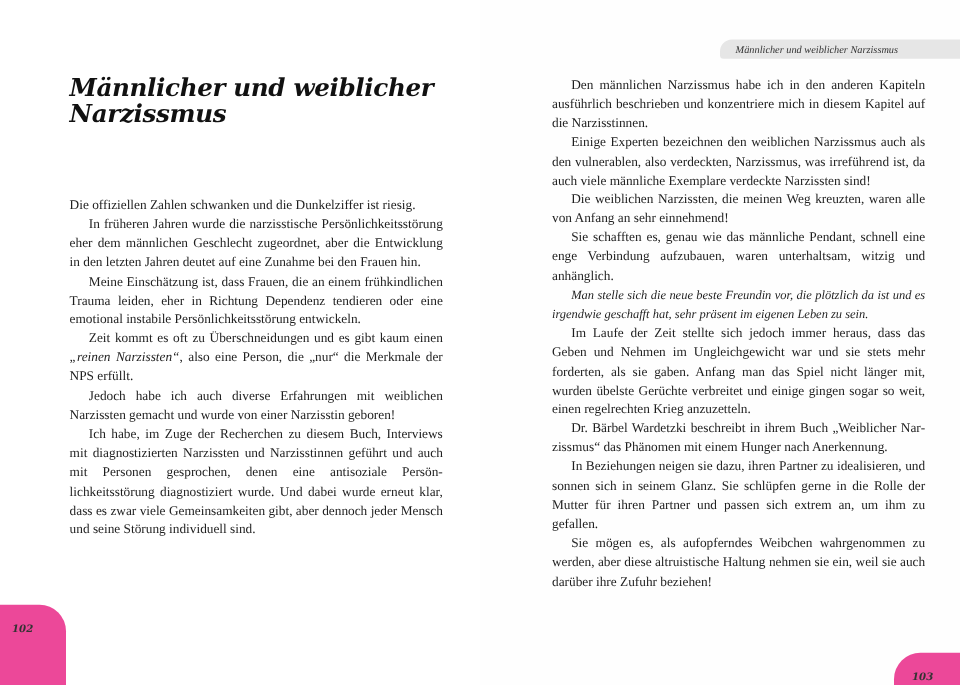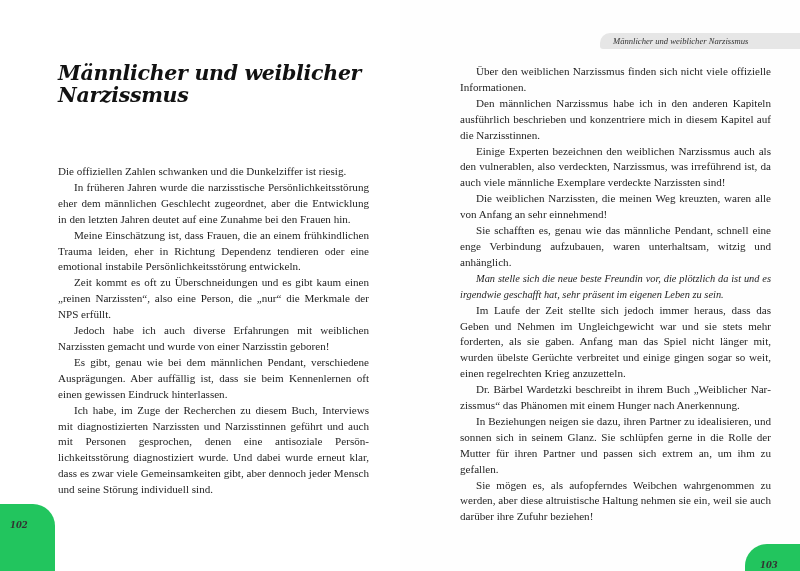--- a/index.html
+++ b/index.html
@@ -24,36 +24,36 @@
     font-family: "Liberation Serif", "DejaVu Serif", serif;
     font-size: 11.1px; line-height: 15.9px; color: #1e1e1e;
     text-align: justify; hyphens: manual;
   }
   .body-left { left: 58px; top: 164px; width: 311px; }
   .body-right { left: 460px; top: 64px; width: 311px; }
 
   .para { text-indent: 16px; }
   .para.first { text-indent: 0; }
   .para.quote { font-style: italic; font-size: 10.4px; text-indent: 16px; }
-  .em { }
+  .em { font-style: italic; }
 
   .running-head {
     position: absolute; left: 600px; top: 33px; width: 200px; height: 16px;
     background: #e6e6e6;
     border-top-left-radius: 10px;
     border-bottom-left-radius: 3px;
   }
   .running-head-text {
     position: absolute; left: 613px; top: 35px;
     font-family: "Liberation Serif", "DejaVu Serif", serif;
     font-style: italic; font-size: 8.6px; line-height: 12px; color: #333333;
   }
 
   .folio-tab {
-    position: absolute; width: 55px; height: 67px; background: #22c55e;
+    position: absolute; width: 55px; height: 67px; background: #ec4899;
   }
   .folio-left { left: 0; top: 504px; border-top-right-radius: 22px; }
   .folio-right { left: 745px; top: 544px; width: 55px; height: 66px; border-top-left-radius: 22px; }
   .folio-num {
     position: absolute; font-family: "DejaVu Serif", "Liberation Serif", serif;
     font-style: italic; font-weight: bold; font-size: 8.5px; color: #333333;
   }
   .folio-left .folio-num { left: 10px; top: 16px; }
   .folio-right .folio-num { left: 15px; top: 16px; }
 </style>
@@ -64,36 +64,34 @@
 
   <div class="page page-left">
     <h1 class="chapter-title">Männlicher und weiblicher Narzissmus</h1>
 
     <div class="body-text body-left">
       <p class="para first">Die offiziellen Zahlen schwanken und die Dunkelziffer ist riesig.</p>
       <p class="para">In früheren Jahren wurde die narzisstische Persönlichkeits­störung eher dem männlichen Geschlecht zugeordnet, aber die Entwicklung in den letzten Jahren deutet auf eine Zunahme bei den Frauen hin.</p>
       <p class="para">Meine Einschätzung ist, dass Frauen, die an einem frühkindli­chen Trauma leiden, eher in Richtung Dependenz tendieren oder eine emotional instabile Persönlichkeitsstörung entwickeln.</p>
       <p class="para"><span>Zeit kommt es oft zu Überschneidungen und es gibt kaum einen </span><span class="em">„reinen Narzissten“</span><span>, also eine Person, die „nur“ die Merkma­le der NPS erfüllt.</span></p>
       <p class="para">Jedoch habe ich auch diverse Erfahrungen mit weiblichen Narzissten gemacht und wurde von einer Narzisstin geboren!</p>
-      <p class="para">Es gibt, genau wie bei dem männlichen Pendant, verschiede­ne Ausprägungen. Aber auffällig ist, dass sie beim Kennenlernen oft einen gewissen Eindruck hinterlassen.</p>
       <p class="para">Ich habe, im Zuge der Recherchen zu diesem Buch, Interviews mit diagnostizierten Narzissten und Narzisstinnen geführt und auch mit Personen gesprochen, denen eine antisoziale Persön­lichkeitsstörung diagnostiziert wurde. Und dabei wurde erneut klar, dass es zwar viele Gemeinsamkeiten gibt, aber dennoch je­der Mensch und seine Störung individuell sind.</p>
     </div>
 
     <div class="folio-tab folio-left">
       <span class="folio-num">102</span>
     </div>
   </div>
 
   <div class="page page-right"></div>
 
   <div class="running-head"></div>
   <span class="running-head-text">Männlicher und weiblicher Narzissmus</span>
 
   <div class="body-text body-right">
-    <p class="para">Über den weiblichen Narzissmus finden sich nicht viele offi­zielle Informationen.</p>
     <p class="para">Den männlichen Narzissmus habe ich in den anderen Kapi­teln ausführlich beschrieben und konzentriere mich in diesem Kapitel auf die Narzisstinnen.</p>
     <p class="para">Einige Experten bezeichnen den weiblichen Narzissmus auch als den vulnerablen, also verdeckten, Narzissmus, was irreführend ist, da auch viele männliche Exemplare verdeckte Narzissten sind!</p>
     <p class="para">Die weiblichen Narzissten, die meinen Weg kreuzten, waren alle von Anfang an sehr einnehmend!</p>
     <p class="para">Sie schafften es, genau wie das männliche Pendant, schnell eine enge Verbindung aufzubauen, waren unterhaltsam, witzig und anhänglich.</p>
     <p class="para quote">Man stelle sich die neue beste Freundin vor, die plötzlich da ist und es irgendwie geschafft hat, sehr präsent im eigenen Leben zu sein.</p>
     <p class="para">Im Laufe der Zeit stellte sich jedoch immer heraus, dass das Geben und Nehmen im Ungleichgewicht war und sie stets mehr forderten, als sie gaben. Anfang man das Spiel nicht länger mit, wurden übelste Gerüchte verbreitet und einige gingen sogar so weit, einen regelrechten Krieg anzuzetteln.</p>
     <p class="para">Dr. Bärbel Wardetzki beschreibt in ihrem Buch „Weiblicher Nar­zissmus“ das Phänomen mit einem Hunger nach Anerkennung.</p>
     <p class="para">In Beziehungen neigen sie dazu, ihren Partner zu idealisieren, und sonnen sich in seinem Glanz. Sie schlüpfen gerne in die Rol­le der Mutter für ihren Partner und passen sich extrem an, um ihm zu gefallen.</p>
     <p class="para">Sie mögen es, als aufopferndes Weibchen wahrgenommen zu werden, aber diese altruistische Haltung nehmen sie ein, weil sie auch darüber ihre Zufuhr beziehen!</p>
   </div>

